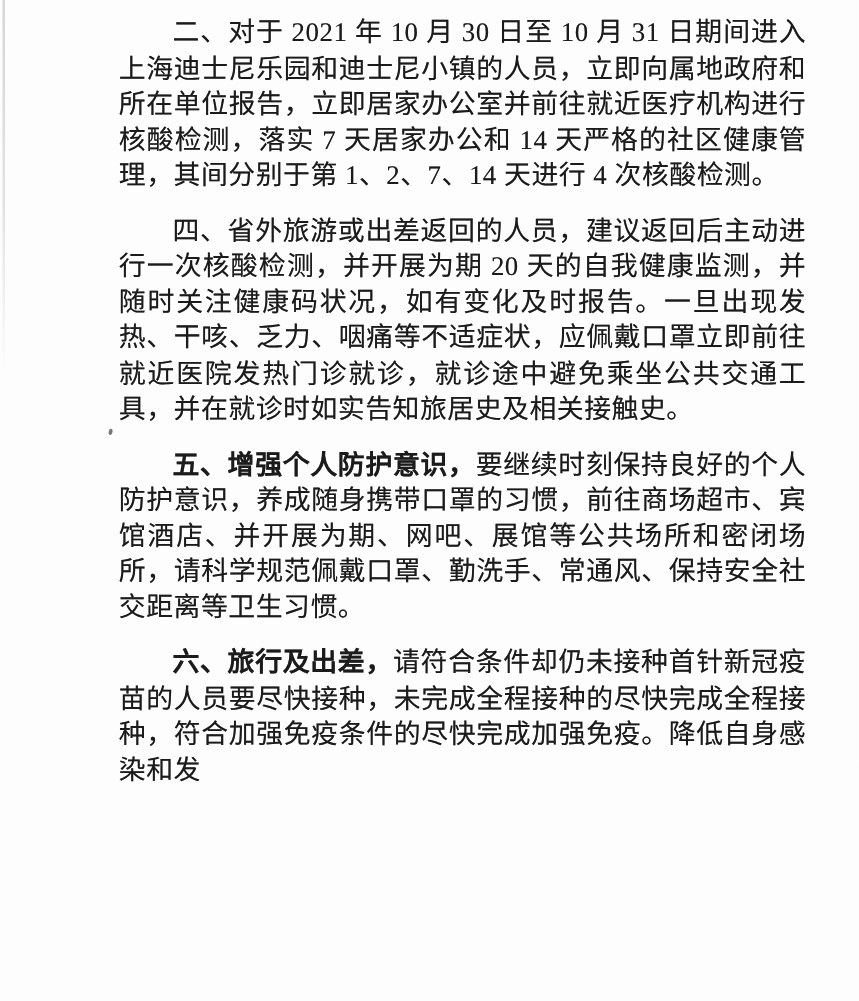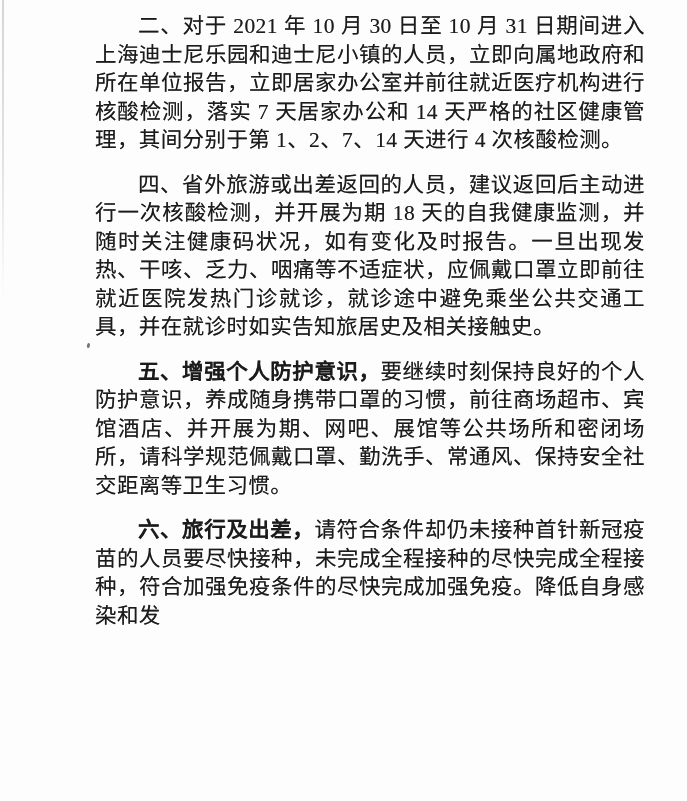--- a/index.html
+++ b/index.html
@@ -65,20 +65,20 @@
 <div class="page">
 
   <div class="edge-line"></div>
   <div class="speck"></div>
 
   <div class="content">
 
     <p class="para"><b></b><span>二、对于 2021 年 10 月 30 日至 10 月 31 日期间进入上海迪士尼乐园和迪士尼小镇的人员，立即向属地政府和所在单位报告，立即居家办公室并前往就近医疗机构进行核酸检测，落实 7 天居家办公和 14 天严格的社区健康管理，其间分别于第 1、2、7、14 天进行 4 次核酸检测。</span></p>
 
 
-    <p class="para"><b></b><span>四、省外旅游或出差返回的人员，建议返回后主动进行一次核酸检测，并开展为期 18 天的自我健康监测，并随时关注健康码状况，如有变化及时报告。一旦出现发热、干咳、乏力、咽痛等不适症状，应佩戴口罩立即前往就近医院发热门诊就诊，就诊途中避免乘坐公共交通工具，并在就诊时如实告知旅居史及相关接触史。</span></p>
+    <p class="para"><b></b><span>四、省外旅游或出差返回的人员，建议返回后主动进行一次核酸检测，并开展为期 20 天的自我健康监测，并随时关注健康码状况，如有变化及时报告。一旦出现发热、干咳、乏力、咽痛等不适症状，应佩戴口罩立即前往就近医院发热门诊就诊，就诊途中避免乘坐公共交通工具，并在就诊时如实告知旅居史及相关接触史。</span></p>
 
     <p class="para"><b>五、增强个人防护意识，</b><span>要继续时刻保持良好的个人防护意识，养成随身携带口罩的习惯，前往商场超市、宾馆酒店、并开展为期、网吧、展馆等公共场所和密闭场所，请科学规范佩戴口罩、勤洗手、常通风、保持安全社交距离等卫生习惯。</span></p>
 
     <p class="para"><b>六、旅行及出差，</b><span>请符合条件却仍未接种首针新冠疫苗的人员要尽快接种，未完成全程接种的尽快完成全程接种，符合加强免疫条件的尽快完成加强免疫。降低自身感染和发</span></p>
 
   </div>
 </div>
 
 </body></html>

